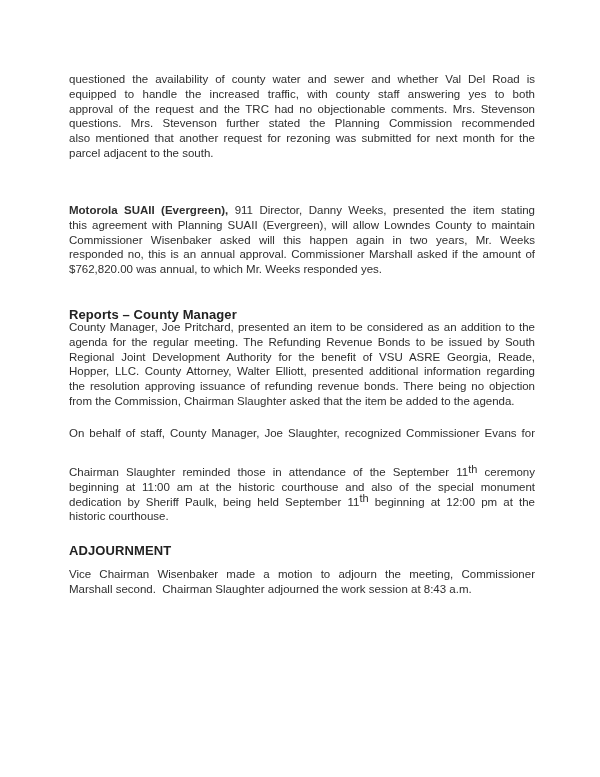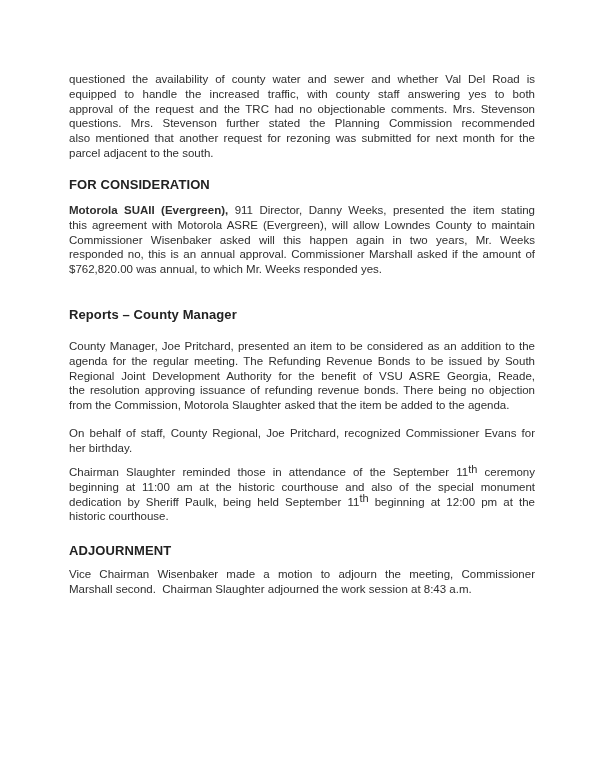--- a/index.html
+++ b/index.html
@@ -49,63 +49,62 @@
     font-size: 11px;
     vertical-align: baseline;
     position: relative;
     top: -3.5px;
   }
   
   #p1  { top: 72px;  }
   #h1  { top: 178px; }
   #p2  { top: 203px; }
   #h2b { top: 308px; }
-  #p3  { top: 339px; }
+  #p3  { top: 320px; }
   #p4  { top: 426px; }
   #p5  { top: 465px; }
   #h3b { top: 544px; }
   #p6  { top: 567px; }
 </style>
 </head>
 <body>
 
 <div class="page">
 
   <div id="p1" class="block para">
       <div class="tline">questioned the availability of county water and sewer and whether Val Del Road is</div>
       <div class="tline">equipped to handle the increased traffic, with county staff answering yes to both</div>
       <div class="tline">approval of the request and the TRC had no objectionable comments.  Mrs. Stevenson</div>
       <div class="tline">questions.  Mrs. Stevenson further stated the Planning Commission recommended</div>
       <div class="tline">also mentioned that another request for rezoning was submitted for next month for the</div>
       <div class="tline last">parcel adjacent to the south.</div>
     </div>
 
-  <div id="h1" class="block heading">FOR CONSIDERATION</div>
 
   <div id="p2" class="block para">
       <div class="tline"><b>Motorola SUAII (Evergreen),</b> 911 Director, Danny Weeks, presented the item stating</div>
-      <div class="tline">this agreement with Motorola ASRE (Evergreen), will allow Lowndes County to maintain</div>
+      <div class="tline">this agreement with Planning SUAII (Evergreen), will allow Lowndes County to maintain</div>
       <div class="tline">Commissioner Wisenbaker asked will this happen again in two years, Mr. Weeks</div>
       <div class="tline">responded no, this is an annual approval. Commissioner Marshall asked if the amount of</div>
       <div class="tline last">$762,820.00 was annual, to which Mr. Weeks responded yes.</div>
     </div>
 
   <div id="h2b" class="block heading">Reports – County Manager</div>
 
   <div id="p3" class="block para">
       <div class="tline">County Manager, Joe Pritchard, presented an item to be considered as an addition to the</div>
       <div class="tline">agenda for the regular meeting.  The Refunding Revenue Bonds to be issued by South</div>
       <div class="tline">Regional Joint Development Authority for the benefit of VSU ASRE Georgia, Reade,</div>
+      <div class="tline">Hopper, LLC.  County Attorney, Walter Elliott, presented additional information regarding</div>
       <div class="tline">the resolution approving issuance of refunding revenue bonds.  There being no objection</div>
-      <div class="tline last">from the Commission, Motorola Slaughter asked that the item be added to the agenda.</div>
+      <div class="tline last">from the Commission, Chairman Slaughter asked that the item be added to the agenda.</div>
     </div>
 
   <div id="p4" class="block para">
-      <div class="tline">On behalf of staff, County Regional, Joe Pritchard, recognized Commissioner Evans for</div>
-      <div class="tline last">her birthday.</div>
+      <div class="tline">On behalf of staff, County Manager, Joe Slaughter, recognized Commissioner Evans for</div>
     </div>
 
   <div id="p5" class="block para">
       <div class="tline">Chairman Slaughter reminded those in attendance of the September 11<sup>th</sup> ceremony</div>
       <div class="tline">beginning at 11:00 am at the historic courthouse and also of the special monument</div>
       <div class="tline">dedication by Sheriff Paulk, being held September 11<sup>th</sup> beginning at 12:00 pm at the</div>
       <div class="tline last">historic courthouse.</div>
     </div>
 
   <div id="h3b" class="block heading">ADJOURNMENT</div>

